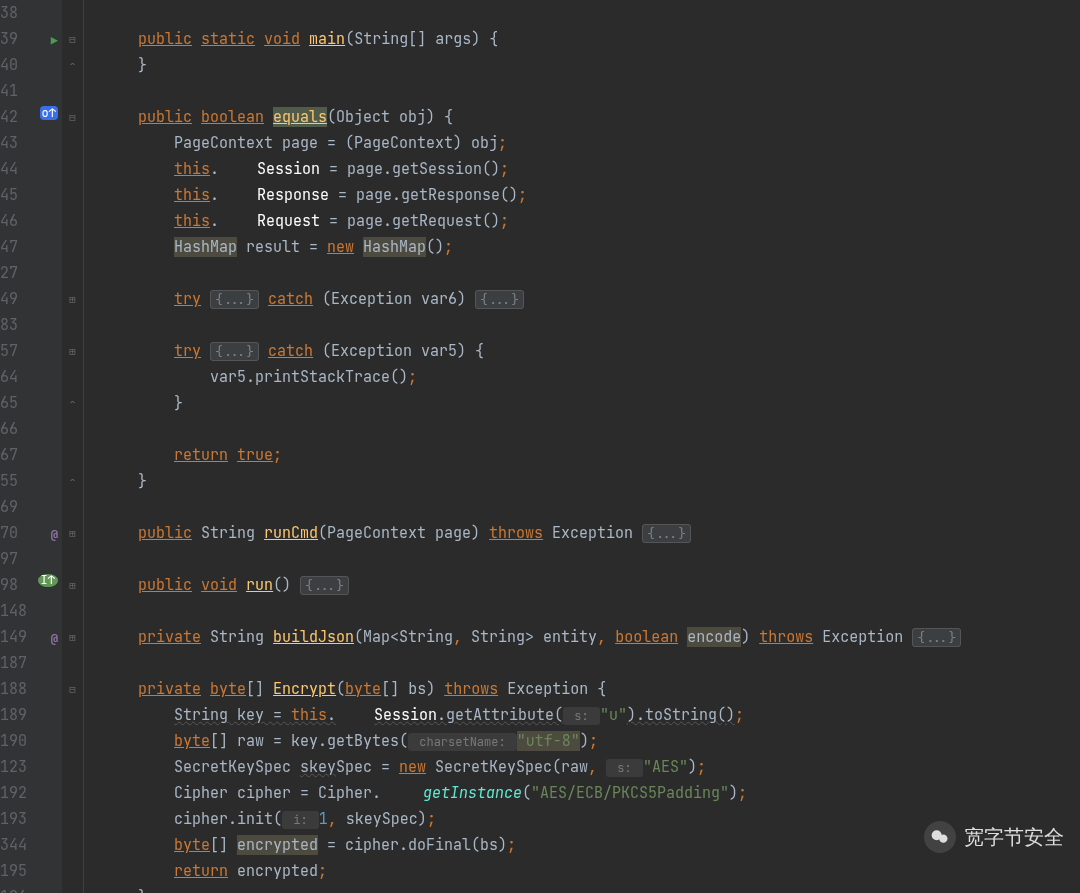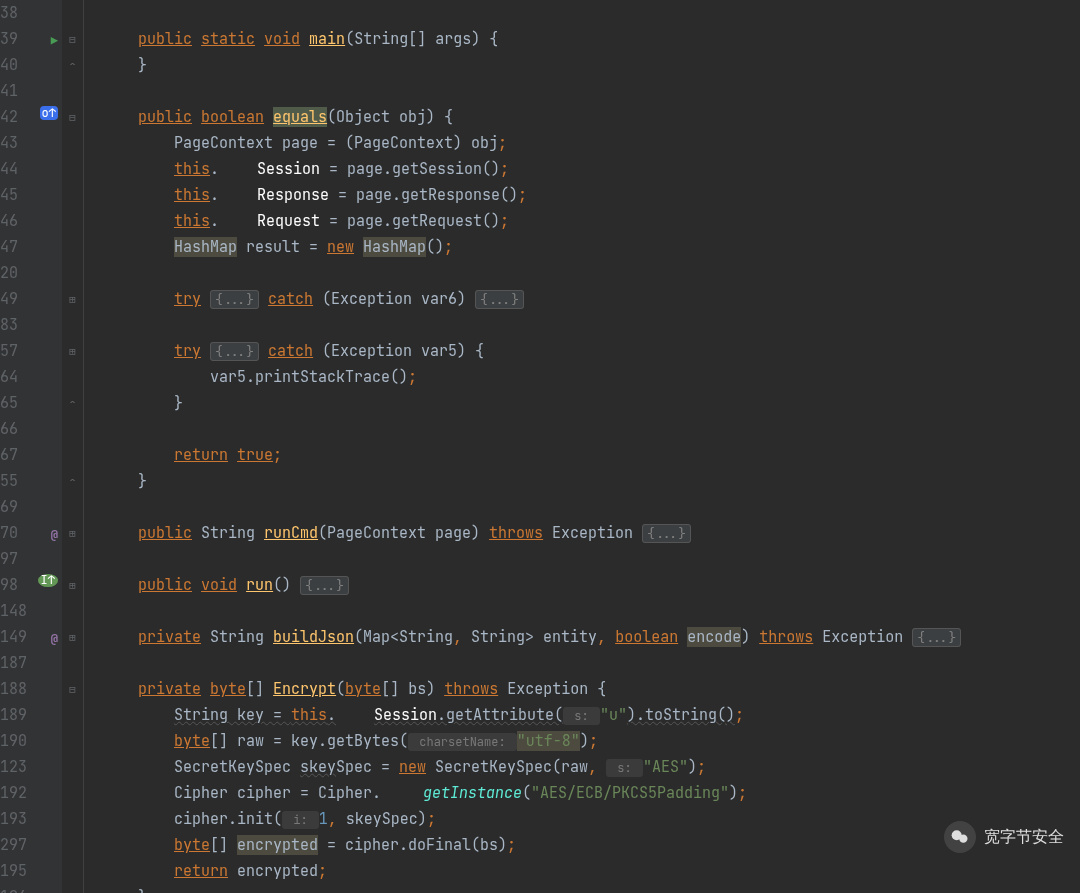--- a/index.html
+++ b/index.html
@@ -105,21 +105,21 @@
   #watermark {
     position: fixed;
     right: 16px;
     bottom: 40px;
     display: flex;
     align-items: center;
     gap: 8px;
     opacity: 0.95;
     color: #e8e8e8;
     font-family: sans-serif;
-    font-size: 16px;
+    font-size: 20px;
   }
   #watermark .wx {
     width: 32px; height: 32px;
     background: #444; border-radius: 50%;
     display: flex; align-items: center; justify-content: center;
     font-size: 18px;
   }
 </style>
 </head>
 <body>
@@ -129,21 +129,21 @@
       <div class="ln">38</div>
       <div class="ln">39<span class="icon run-icon">▶</span></div>
       <div class="ln">40</div>
       <div class="ln">41</div>
       <div class="ln">42<span class="icon ov-icon">o↑</span></div>
       <div class="ln">43</div>
       <div class="ln">44</div>
       <div class="ln">45</div>
       <div class="ln">46</div>
       <div class="ln">47</div>
-      <div class="ln">20</div>
+      <div class="ln">27</div>
       <div class="ln">49</div>
       <div class="ln">83</div>
       <div class="ln">57</div>
       <div class="ln">64</div>
       <div class="ln">65</div>
       <div class="ln">66</div>
       <div class="ln">67</div>
       <div class="ln">55</div>
       <div class="ln">69</div>
       <div class="ln">70<span class="icon at-icon">@</span></div>
@@ -151,21 +151,21 @@
       <div class="ln">98<span class="icon ov-icon2">I↑</span></div>
       <div class="ln">148</div>
       <div class="ln">149<span class="icon at-icon">@</span></div>
       <div class="ln">187</div>
       <div class="ln">188</div>
       <div class="ln">189</div>
       <div class="ln">190</div>
       <div class="ln">123</div>
       <div class="ln">192</div>
       <div class="ln">193</div>
-      <div class="ln">297</div>
+      <div class="ln">344</div>
       <div class="ln">195</div>
       <div class="ln">196</div>
     </div>
   <div class="fold-col" id="foldcol">
       <div class="fm"></div>
       <div class="fm">⊟</div>
       <div class="fm">⌃</div>
       <div class="fm"></div>
       <div class="fm">⊟</div>
       <div class="fm"></div>

